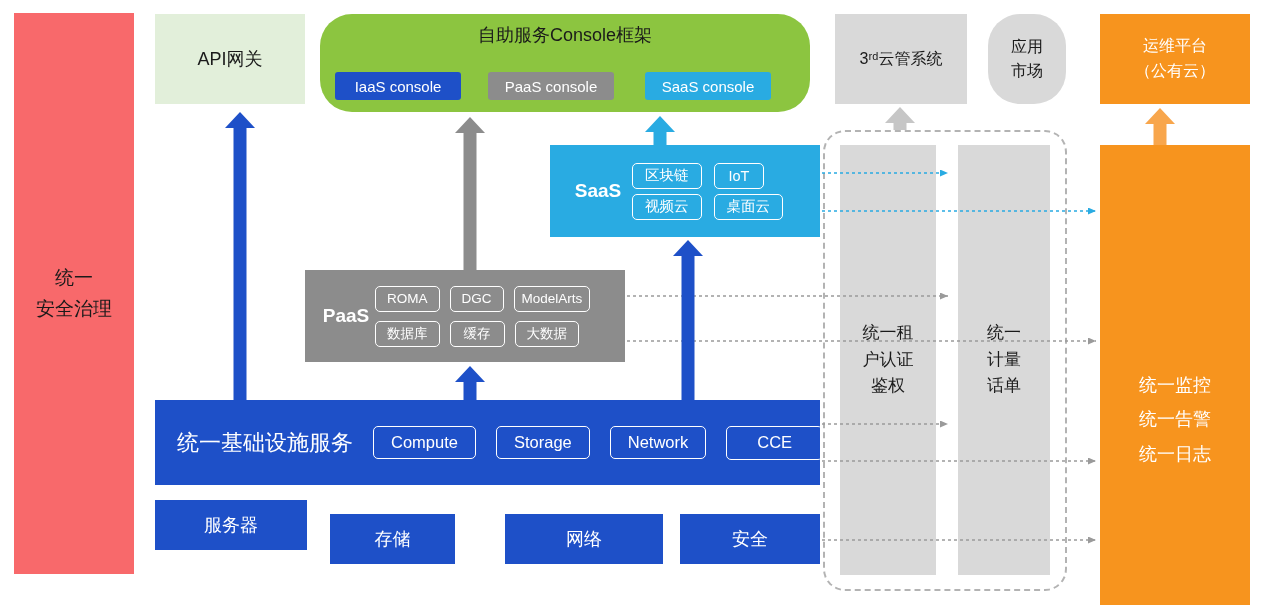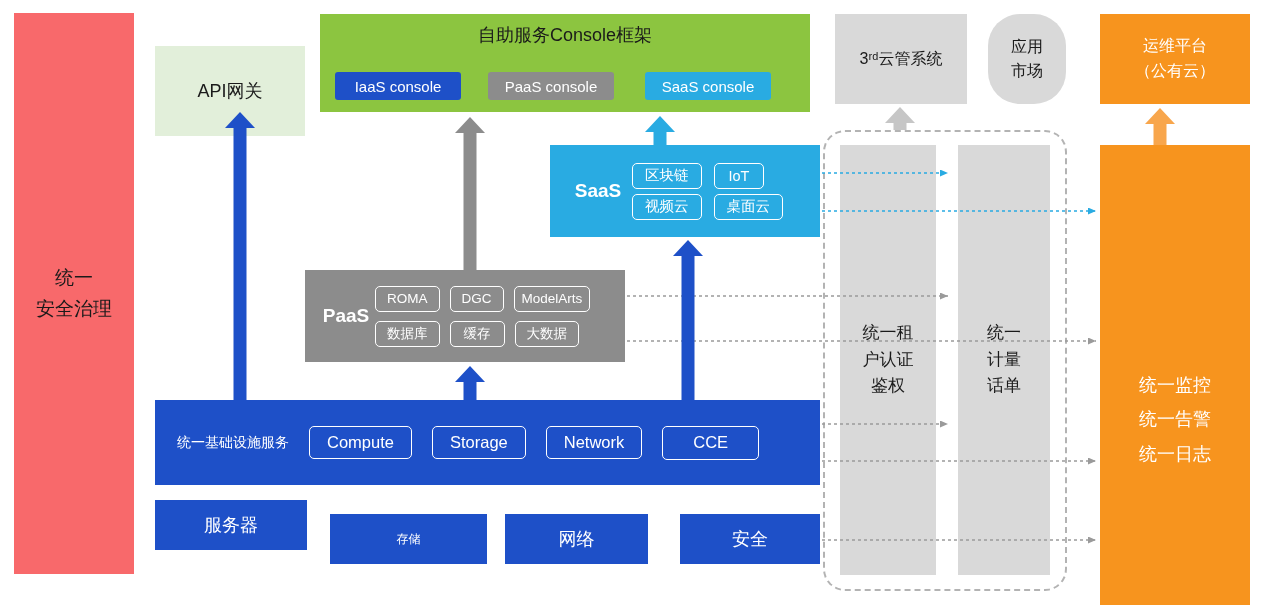--- a/index.html
+++ b/index.html
@@ -7,22 +7,22 @@
   body { font-family:"Liberation Sans","DejaVu Sans",sans-serif; }
   .canvas { position:relative; width:1265px; height:605px; background:#ffffff; overflow:hidden; }
 
   .box { position:absolute; display:flex; align-items:center; justify-content:center;
          text-align:center; white-space:pre-line; }
 
   .blue-bg   { background:#1e50c8; color:#ffffff; }
   .cyan-bg   { background:#29abe2; color:#ffffff; }
   .gray-bg   { background:#8c8c8c; color:#ffffff; }
   .lgray-bg  { background:#d9d9d9; color:#1a1a1a; }
-  .green-bg  { background:#8cc540; color:#1a1a1a; }
-  .lgreen-bg { background:#e2efda; color:#1a1a1a;margin-top:32px; }
+  .green-bg  { background:#8cc540; color:#1a1a1a;border-radius:32px; }
+  .lgreen-bg { background:#e2efda; color:#1a1a1a; }
   .orange-bg { background:#f7941e; color:#ffffff; }
   .red-bg    { background:#f8696b; color:#1a1a1a; }
 
   .panel { position:absolute; display:flex; align-items:center; }
   .panel-label { font-weight:600; color:#ffffff; text-align:center; }
   .rows { display:flex; flex-direction:column; gap:5px; }
   .row  { display:flex; gap:12px; }
   .chip { display:flex; align-items:center; justify-content:center;
           border:1.5px solid #ffffff; border-radius:5px; color:#ffffff; }
 
@@ -109,30 +109,30 @@
       </div>
       <div class="row" style="gap:10px;">
         <div class="chip" style="height:26px; padding:0 11px; font-size:13.5px;">数据库</div>
         <div class="chip" style="height:26px; padding:0 13px; font-size:13.5px;">缓存</div>
         <div class="chip" style="height:26px; padding:0 11px; font-size:13.5px;">大数据</div>
       </div>
     </div>
   </div>
 
   <div class="panel blue-bg" style="left:155px; top:400px; width:665px; height:85px; padding:0 22px; gap:20px;">
-    <div class="panel-label" style="font-size:14px; font-weight:400; white-space:nowrap;">统一基础设施服务</div>
+    <div class="panel-label" style="font-size:22px; font-weight:400; white-space:nowrap;">统一基础设施服务</div>
     <div class="chip" style="height:33px; padding:0 17px; font-size:16.5px;">Compute</div>
     <div class="chip" style="height:33px; padding:0 17px; font-size:16.5px;">Storage</div>
     <div class="chip" style="height:33px; padding:0 17px; font-size:16.5px;">Network</div>
     <div class="chip" style="height:33px; padding:16px 30px; font-size:16.5px;">CCE</div>
   </div>
 
   <div class="box blue-bg" style="left:155px; top:500px; width:152px; height:50px; font-size:18px;">服务器</div>
-  <div class="box blue-bg" style="left:330px; top:514px; width:157px; height:50px; font-size:12px;">存储</div>
-  <div class="box blue-bg" style="left:505px; top:514px; width:143px; height:50px; font-size:18px;">网络</div>
+  <div class="box blue-bg" style="left:330px; top:514px; width:125px; height:50px; font-size:18px;">存储</div>
+  <div class="box blue-bg" style="left:505px; top:514px; width:158px; height:50px; font-size:18px;">网络</div>
   <div class="box blue-bg" style="left:680px; top:514px; width:140px; height:50px; font-size:18px;">安全</div>
 
   <svg class="overlay" width="1265" height="605" viewBox="0 0 1265 605">
     <defs>
       <marker id="mgray" markerWidth="10" markerHeight="10" refX="8" refY="3.5" orient="auto" markerUnits="userSpaceOnUse">
         <path d="M0,0 L8,3.5 L0,7 Z" fill="#9a9a9a"></path>
       </marker>
       <marker id="mcyan" markerWidth="10" markerHeight="10" refX="8" refY="3.5" orient="auto" markerUnits="userSpaceOnUse">
         <path d="M0,0 L8,3.5 L0,7 Z" fill="#29abe2"></path>
       </marker>

